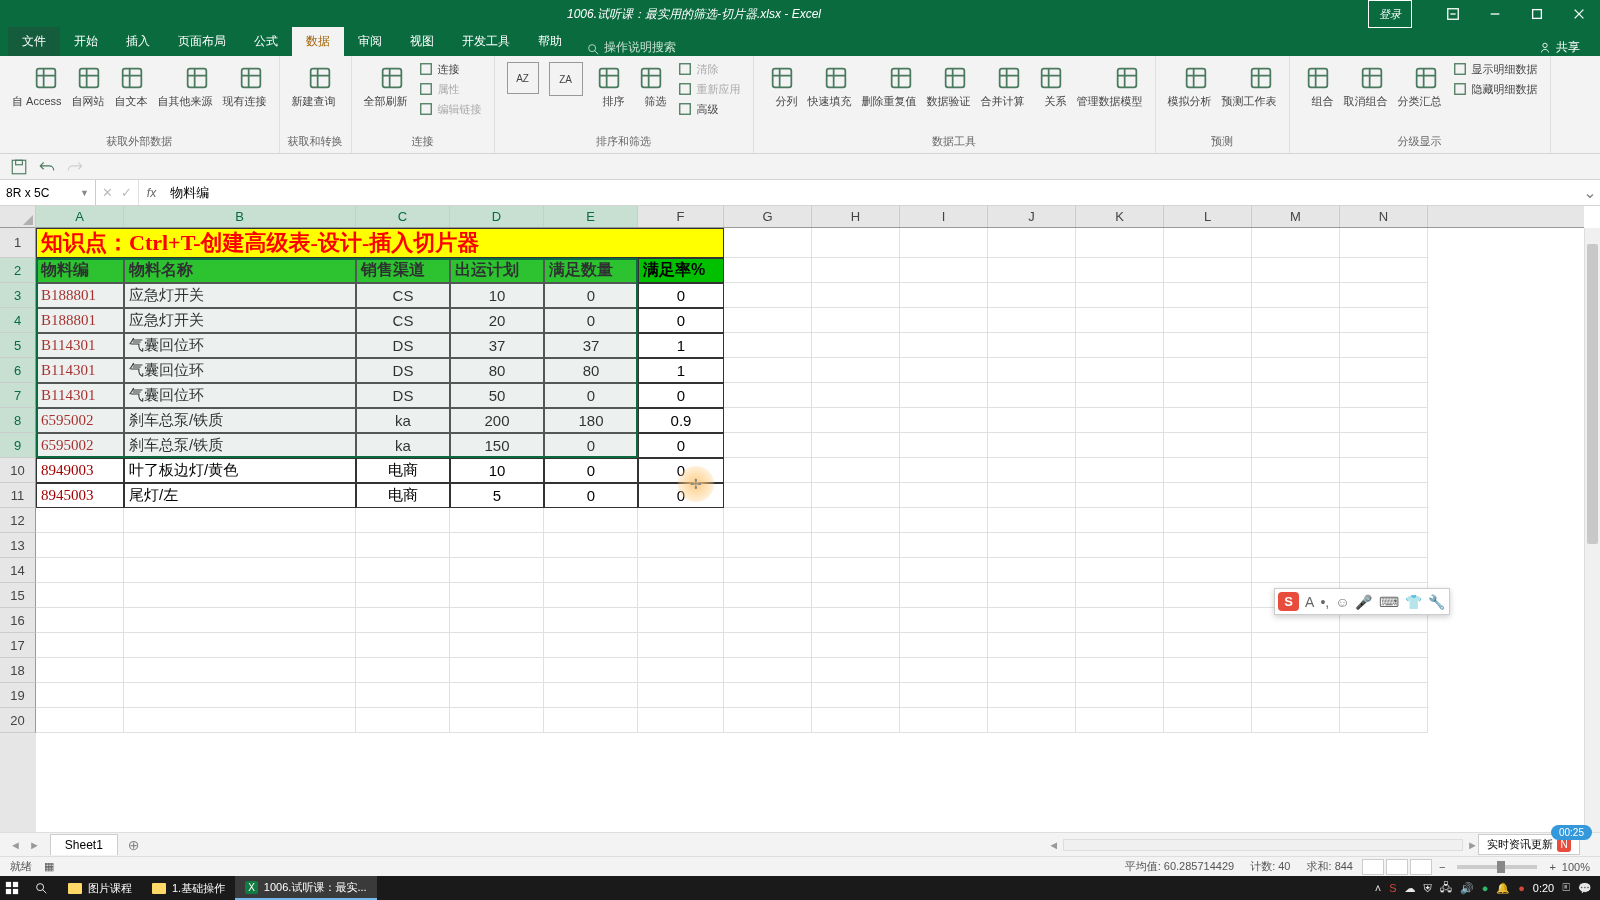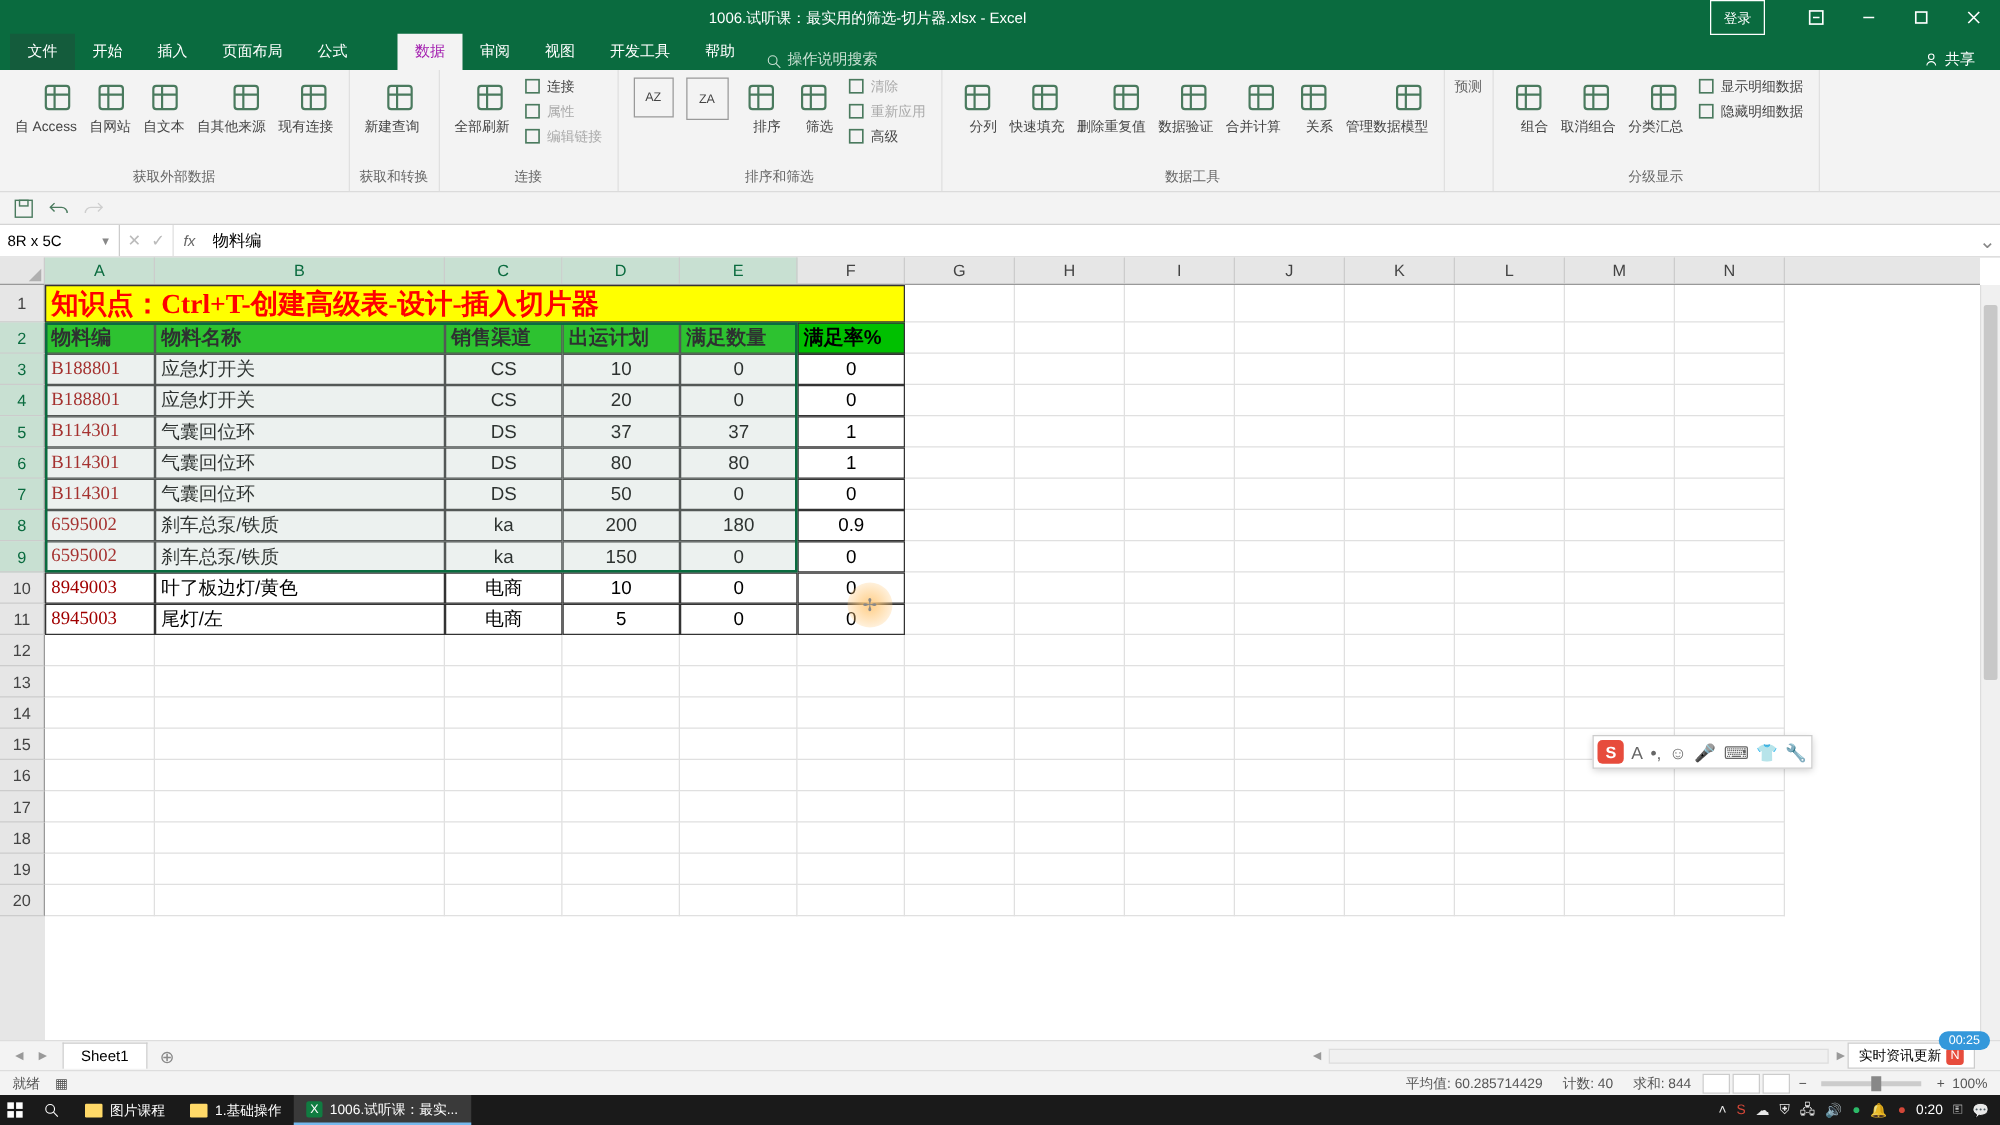--- a/index.html
+++ b/index.html
@@ -1,30 +1,30 @@
 <!DOCTYPE html>
 <html><head>
 <meta charset="utf-8">
 <style>
 * { margin: 0; padding: 0; box-sizing: border-box; font-family: "Microsoft YaHei", "Segoe UI", sans-serif; }
 body { background: #fff; overflow: hidden; width: 1600px; height: 900px; position: relative; }
 
 
-.titlebar { background: #0a6b3f; height: 28px; display: flex; align-items: center; color: #fff; font-size: 12px; }
+.titlebar { background: #0a6b3f; height: 28px; display: flex; align-items: center; color: #fff; font-size: 12px; font-style: italic; }
 .titlebar .title { flex: 1; text-align: center; }
 .titlebar .right { display: flex; align-items: center; gap: 0; }
 .titlebar .btn { padding: 4px 14px; cursor: pointer; display: flex; align-items: center; justify-content: center; height: 28px; }
 .titlebar .btn.login { border: 1px solid #fff; font-size: 11px; padding: 2px 10px; margin-right: 20px; }
 .titlebar svg { width: 14px; height: 14px; stroke: #fff; fill: none; stroke-width: 1.5; }
 
 
 .menubar { background: #0a6b3f; height: 28px; display: flex; align-items: flex-end; padding-left: 8px; }
 .menubar .tab { padding: 6px 14px; color: #fff; font-size: 12px; cursor: pointer; }
 .menubar .tab.file { background: #145c3c; }
-.menubar .tab.active { background: #f3f3f3; color: #a21caf; margin-left: 26px; }
+.menubar .tab.active { background: #f3f3f3; color: #a16207; }
 .menubar .search-area { display: flex; align-items: flex-end; margin-left: 10px; color: #c8e0d2; font-size: 12px; }
 .menubar .search-area svg { width: 14px; height: 14px; stroke: #c8e0d2; fill: none; margin-right: 4px; }
 .menubar .spacer { flex: 1; }
 .menubar .share { color: #fff; font-size: 12px; padding: 0 20px; display: flex; align-items: center; }
 
 
 .ribbon { background: #f3f3f3; height: 98px; border-bottom: 1px solid #d4d4d4; display: flex; }
 .ribbon-group { border-right: 1px solid #e0e0e0; padding: 4px 8px; display: flex; flex-direction: column; }
 .ribbon-group .items { flex: 1; display: flex; align-items: flex-start; gap: 2px; }
 .ribbon-group .label { text-align: center; font-size: 11px; color: #666; padding-top: 2px; }
@@ -392,20 +392,40 @@
               <rect x="4" y="4" width="16" height="16" rx="2"></rect>
               <path d="M4 10h16M10 4v16"></path>
             </svg>
           </div>
           <span>管理数据模型</span>
         </div>
       </div>
       <div class="label">数据工具</div>
     </div>
     <div class="ribbon-group">
+      <div class="items">
+        <div class="rb-btn">
+          <div class="icon">
+            <svg viewBox="0 0 24 24" width="28" height="28">
+              <rect x="4" y="4" width="16" height="16" rx="2"></rect>
+              <path d="M4 10h16M10 4v16"></path>
+            </svg>
+          </div>
+          <span>模拟分析</span>
+        </div>
+        <div class="rb-btn">
+          <div class="icon">
+            <svg viewBox="0 0 24 24" width="28" height="28">
+              <rect x="4" y="4" width="16" height="16" rx="2"></rect>
+              <path d="M4 10h16M10 4v16"></path>
+            </svg>
+          </div>
+          <span>预测工作表</span>
+        </div>
+      </div>
       <div class="label">预测</div>
     </div>
     <div class="ribbon-group">
       <div class="items">
         <div class="rb-btn">
           <div class="icon">
             <svg viewBox="0 0 24 24" width="28" height="28">
               <rect x="4" y="4" width="16" height="16" rx="2"></rect>
               <path d="M4 10h16M10 4v16"></path>
             </svg>

